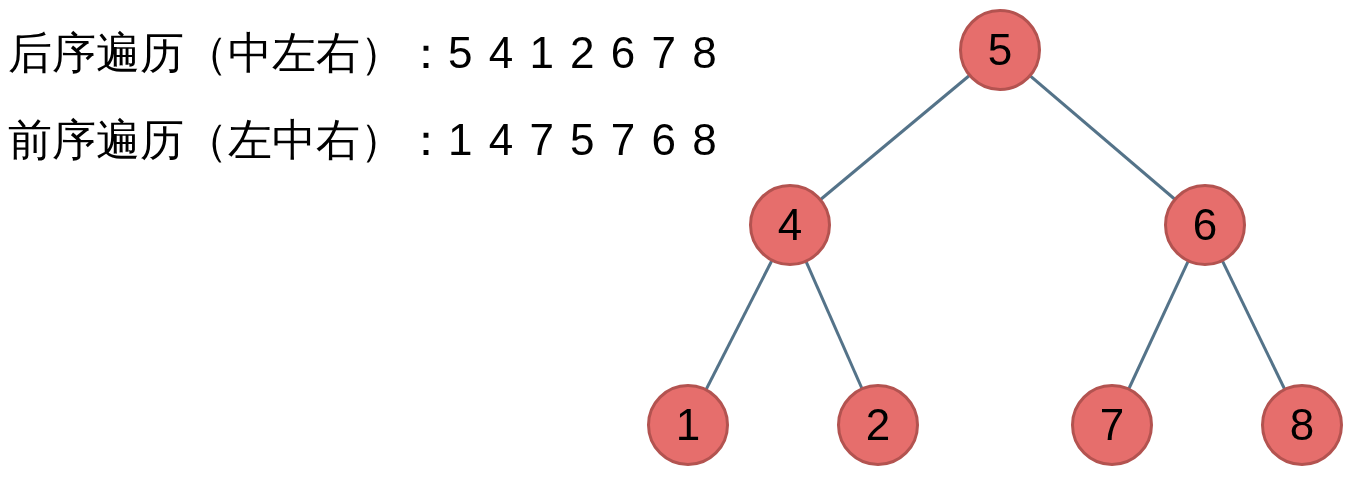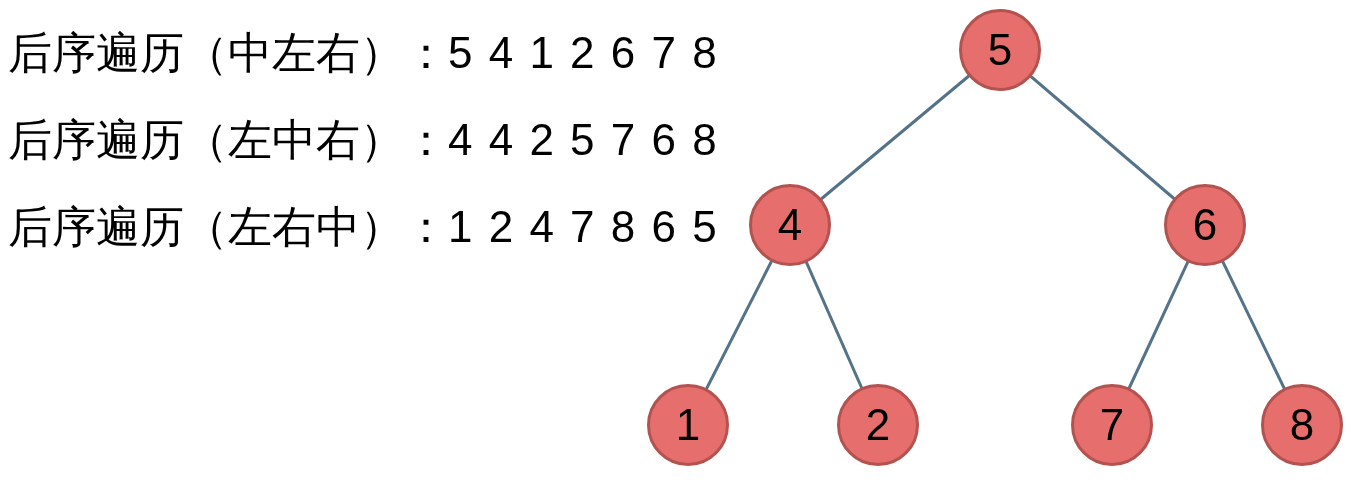--- a/index.html
+++ b/index.html
@@ -60,22 +60,21 @@
     box-sizing: content-box;
   }
 </style>
 </head>
 <body>
 
 <div class="canvas">
 
   <div class="traversals">
     <div class="trav-line"><span>后序遍历（中左右）：</span><span class="seq">5 4 1 2 6 7 8</span></div>
-    <div class="trav-line"><span>后序遍历（左中右）：</span><span class="seq">4 4 2 5 7 6 8</span></div>
-    <div class="trav-line"><span>后序遍历（左右中）：</span><span class="seq">1 2 4 7 8 6 5</span></div>
+    <div class="trav-line"><span>前序遍历（左中右）：</span><span class="seq">1 4 7 5 7 6 8</span></div>
   </div>
 
   <svg class="edges" viewBox="0 0 1352 490" xmlns="http://www.w3.org/2000/svg">
     <line x1="1000" y1="50" x2="790" y2="225"></line>
     <line x1="1000" y1="50" x2="1205" y2="225"></line>
     <line x1="790" y1="225" x2="688" y2="425"></line>
     <line x1="790" y1="225" x2="878" y2="425"></line>
     <line x1="1205" y1="225" x2="1112" y2="425"></line>
     <line x1="1205" y1="225" x2="1302" y2="425"></line>
   </svg>

